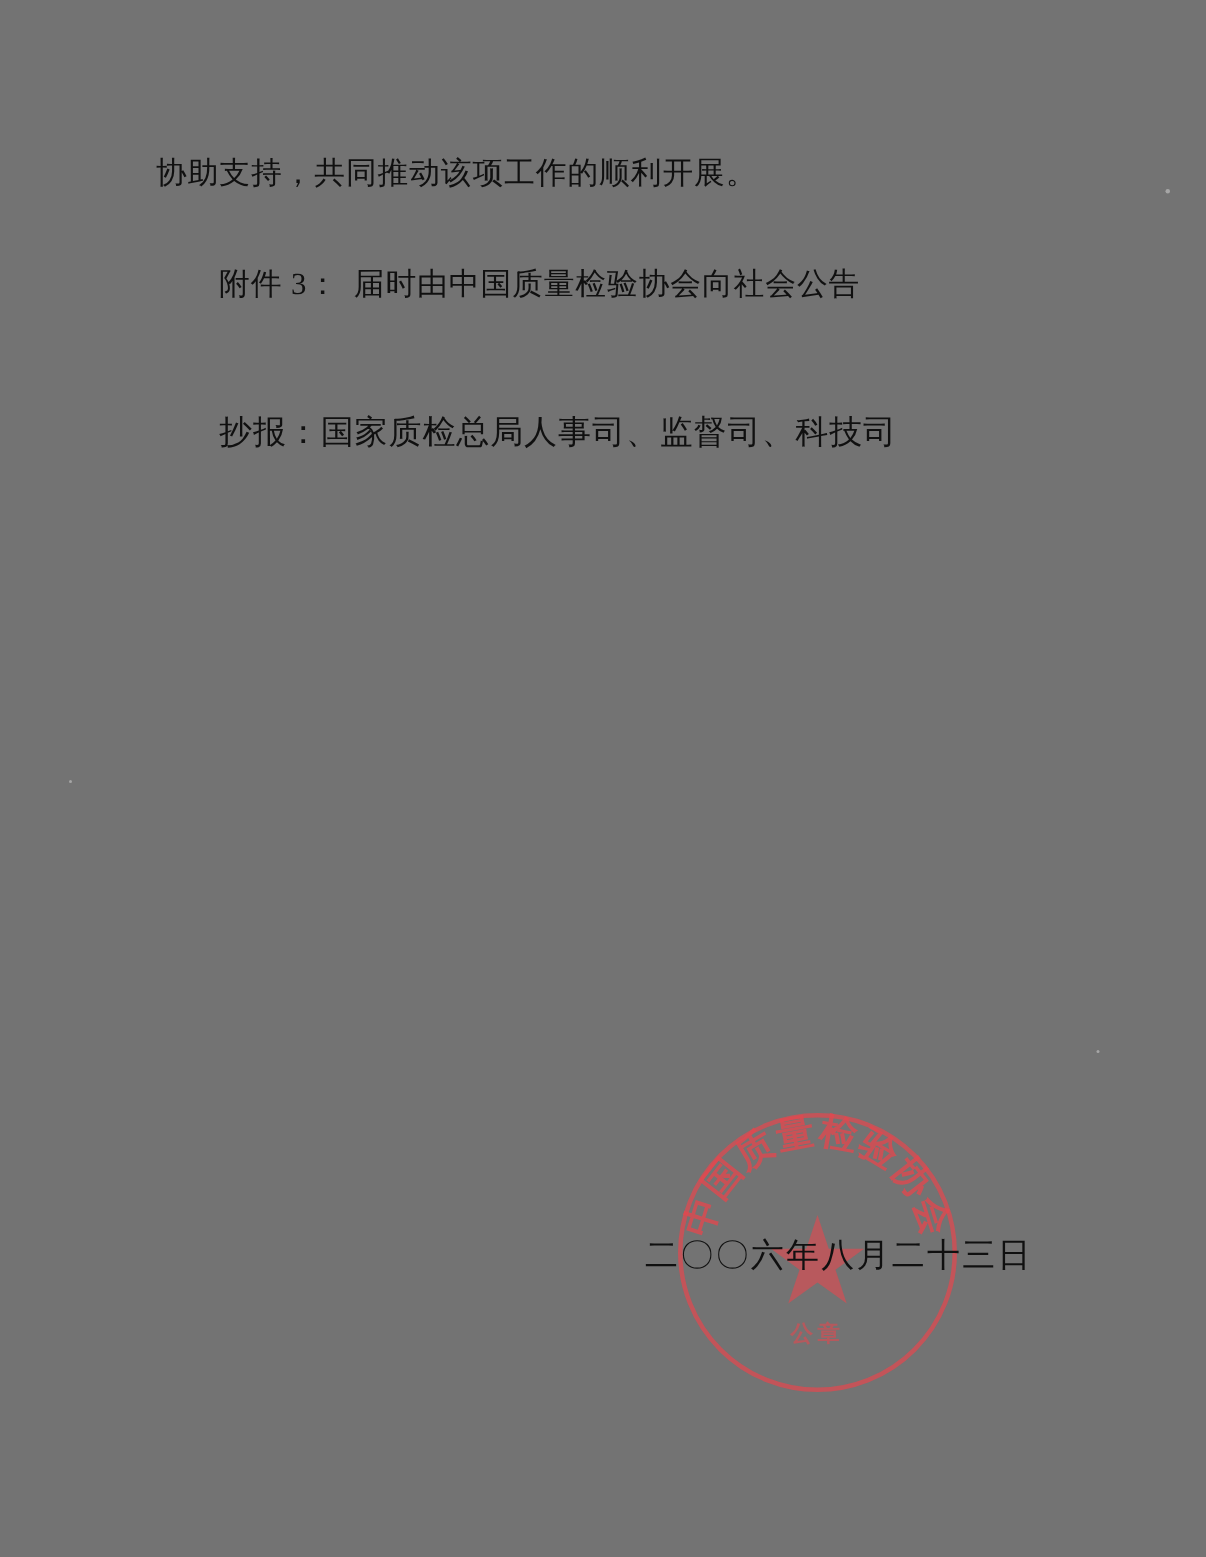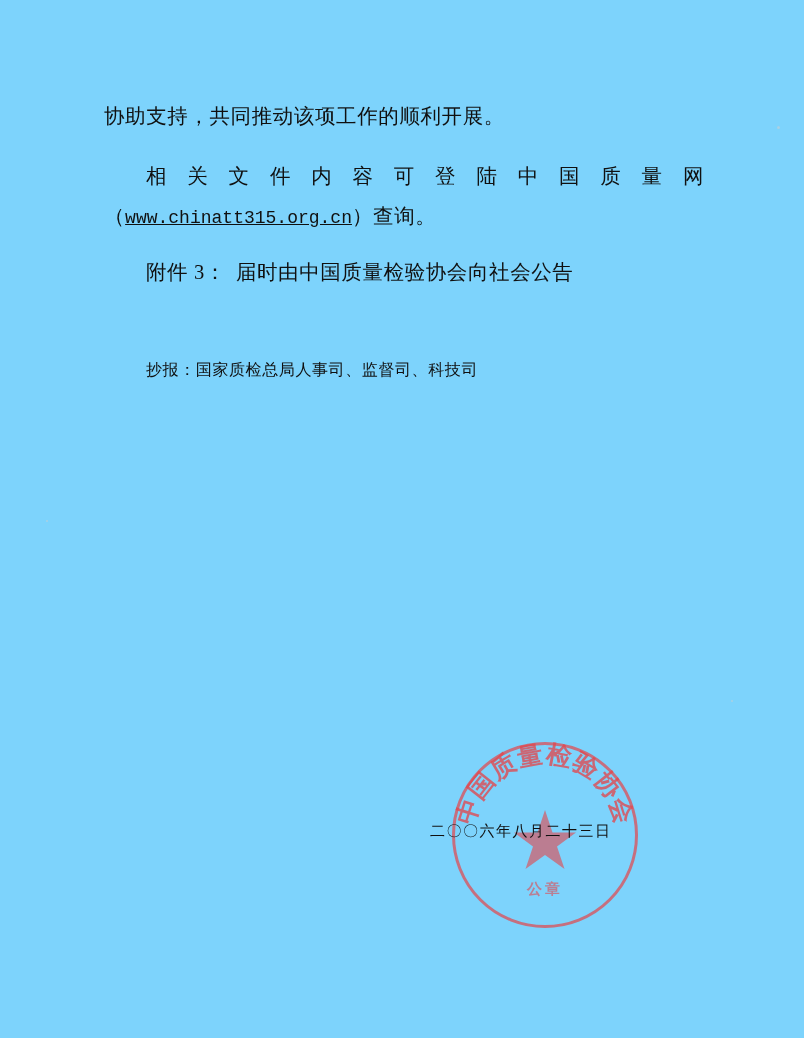--- a/index.html
+++ b/index.html
@@ -14,21 +14,21 @@
     color: #0a0a0a;
     position: relative;
     overflow: hidden;
   }
   .page {
     position: absolute;
     top: 0;
     left: 0;
     width: 804px;
     height: 1038px;
-    background: #7dd3fc;
+    background: #737373;
   }
   .doc-body {
     position: absolute;
     left: 104px;
     top: 96px;
     width: 600px;
   }
   .para {
     font-size: 20.5px;
     line-height: 40px;
@@ -53,40 +53,40 @@
     color: #101010;
   }
   .attach-line .label {
     letter-spacing: 0.6px;
   }
   .attach-line .sep {
     display: inline-block;
     width: 10px;
   }
   .cc-line {
-    font-size: 16px;
+    font-size: 22px;
     line-height: 40px;
     letter-spacing: 0.6px;
     padding-left: 42px;
     color: #101010;
   }
   .url {
     font-family: "Liberation Mono", "DejaVu Sans Mono", monospace;
     font-size: 18px;
     letter-spacing: 0px;
     text-decoration: underline;
     color: #101010;
   }
 
   
   .date-line {
     position: absolute;
     left: 430px;
     top: 822px;
-    font-size: 15px;
+    font-size: 22px;
     letter-spacing: 1.5px;
     color: #101010;
     white-space: nowrap;
   }
 
   
   .seal {
     position: absolute;
     left: 452px;
     top: 742px;
@@ -144,21 +144,20 @@
 
   <div class="doc-body">
 
     <p class="para">协助支持，共同推动该项工作的顺利开展。</p>
 
     <div class="gap-sm"></div>
 
 
     <div class="gap-md"></div>
 
-    <p class="para indent"><span>相关文件内容可登陆中国质量网（</span><span class="url">www.chinatt315.org.cn</span><span>）查询。</span></p>
 
     <div class="gap-md"></div>
 
 
     <div class="attach-line"><span class="label">附件 3：</span><span class="sep"></span><span>届时由中国质量检验协会向社会公告</span></div>
 
     <div class="gap-xl"></div>
 
     <div class="cc-line"><span>抄报：</span><span class="sep"></span><span>国家质检总局人事司、监督司、科技司</span></div>
 

